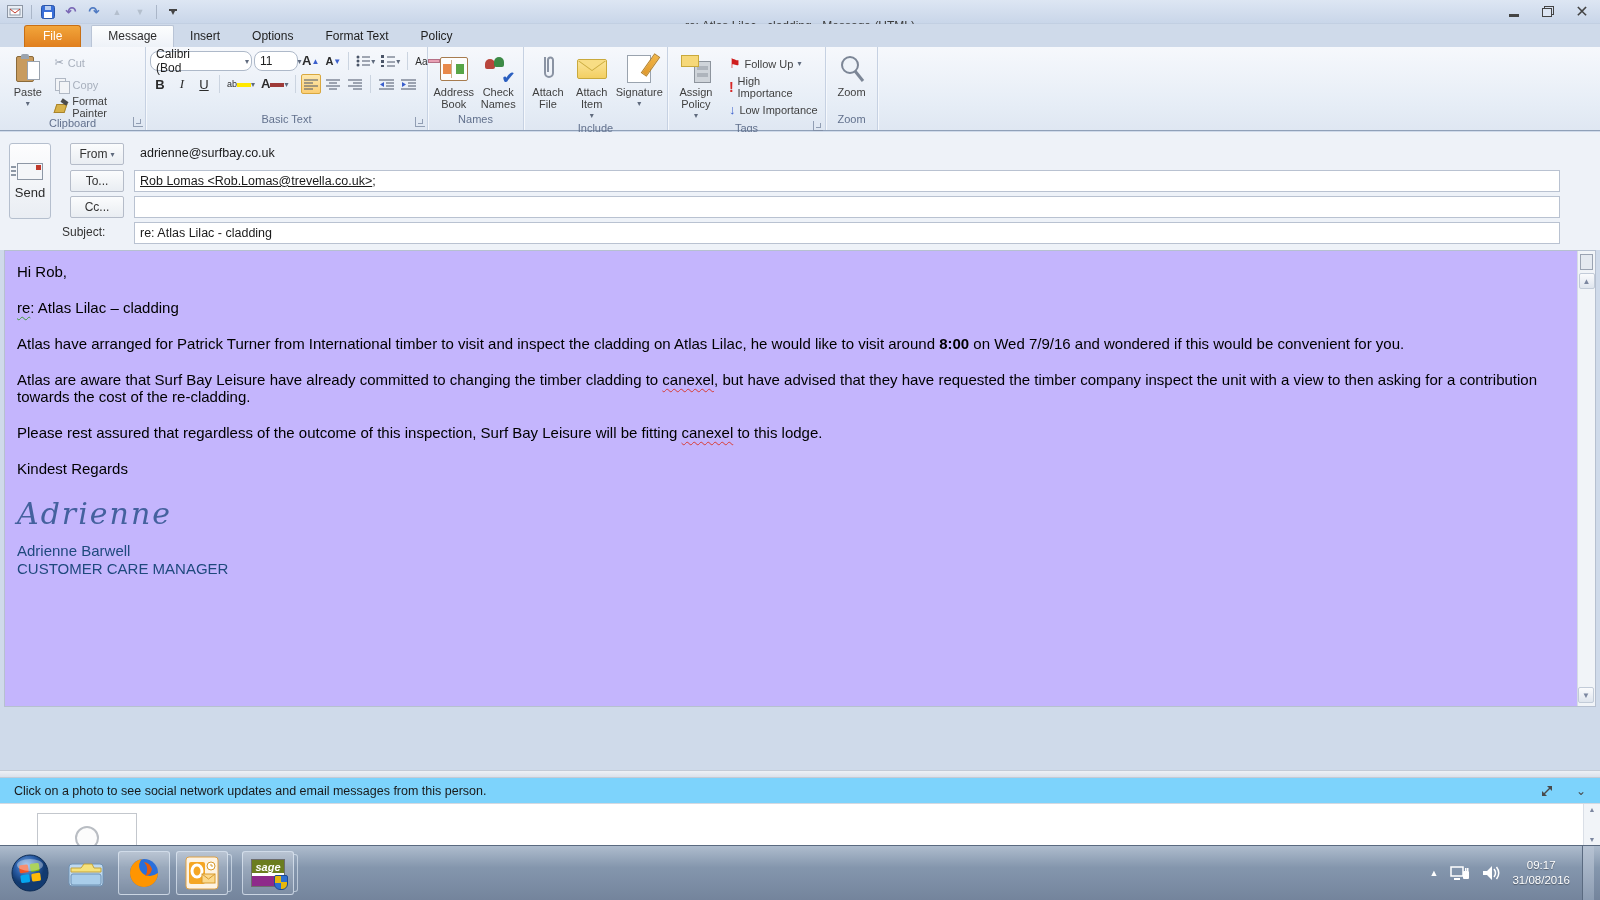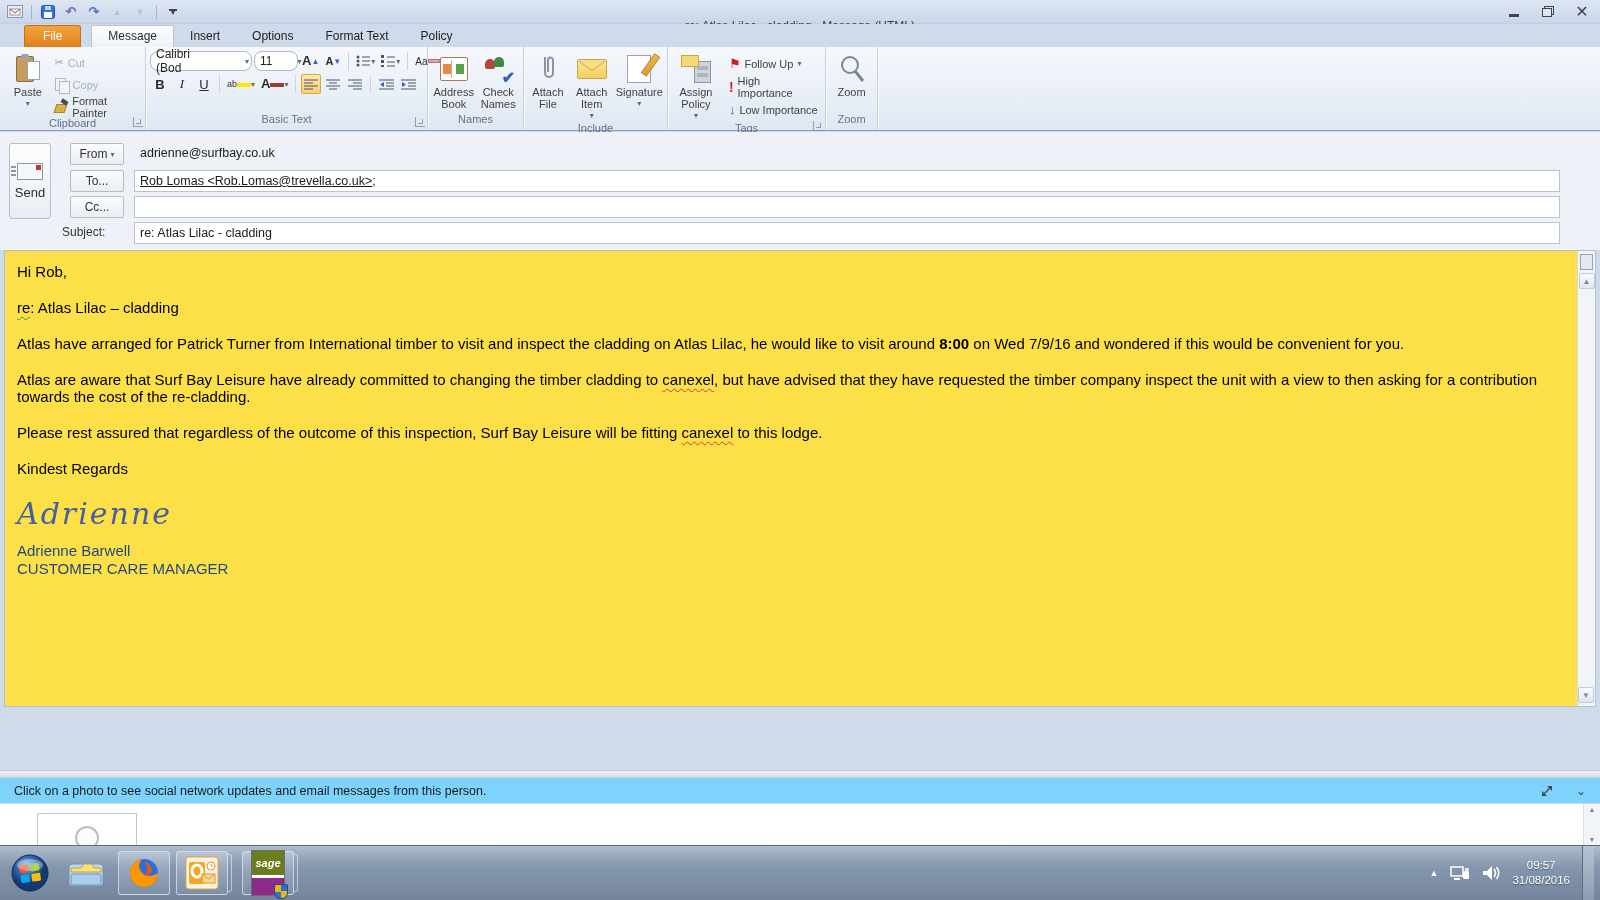--- a/index.html
+++ b/index.html
@@ -126,21 +126,21 @@
   #send-btn { position:absolute; left:9px; top:11px; width:42px; height:76px; background:linear-gradient(#fdfdfe,#e9edf3);
     border:1px solid #b5bfce; border-radius:3px; display:flex; flex-direction:column; align-items:center;
     justify-content:center; gap:5px; font-size:13px; color:#2b2b2b; }
   .send-env { position:relative; width:26px; height:17px; background:#f4f6f9; border:1px solid #8d97a5; }
   .send-env::before { content:""; position:absolute; right:1px; top:1px; width:5px; height:5px; background:#c0392b; }
   .send-env::after { content:""; position:absolute; left:-7px; top:2px; width:5px; height:2px; background:#8d97a5;
     box-shadow:0 4px 0 #8d97a5, 0 8px 0 #8d97a5; }
   .recipient { text-decoration:underline; }
 
   
-  #mailbody { position:absolute; top:250px; left:4px; width:1592px; height:457px; background:#fde047;
+  #mailbody { position:absolute; top:250px; left:4px; width:1592px; height:457px; background:#c4b5fd;
     border:1px solid #b6c0d0; font-size:15px; color:#000; }
   #mailtext { position:absolute; left:12px; top:12px; right:30px; line-height:17px; }
   #mailtext p { margin:0 0 19px; }
   .sq-green { text-decoration:underline wavy #3f9c35; text-decoration-thickness:1px; text-underline-offset:3px; }
   .sq-red { text-decoration:underline wavy #d83b33; text-decoration-thickness:1px; text-underline-offset:3px; }
   .b { font-weight:bold; }
   .sig-script { font-family:"DejaVu Serif", serif; font-style:italic; font-size:30px; letter-spacing:2px;
     color:#44619e; margin:28px 0 20px; }
   .sig-blue { color:#1f497d; line-height:18px; }
   #body-scroll { position:absolute; right:0; top:0; bottom:0; width:18px; background:#f1f4f8; border-left:1px solid #d5dce6; }
@@ -167,21 +167,21 @@
   .tb-btn { width:52px; height:44px; margin-left:6px; border:1px solid rgba(230,240,250,.65); border-radius:3px;
     background:linear-gradient(rgba(255,255,255,.25),rgba(255,255,255,.05));
     display:flex; align-items:center; justify-content:center; position:relative; }
   .tb-plain { border:none; background:none; }
   .stacked::after { content:""; position:absolute; right:-5px; top:2px; bottom:2px; width:3px;
     border:1px solid rgba(230,240,250,.6); border-left:none; border-radius:0 3px 3px 0; }
   #tray { margin-left:auto; display:flex; align-items:center; gap:12px; padding-right:6px; color:#fff; }
   #clock { text-align:center; font-size:11.5px; line-height:15px; color:#fff; text-shadow:0 1px 1px rgba(0,0,0,.4); }
   #show-desktop { width:12px; height:55px; border-left:1px solid #5a6a80; background:linear-gradient(#b7c3d3,#8c9cb2); }
   .tray-glyph { font-size:9px; color:#fff; }
-  .sage-ico { width:34px; height:46px; display:flex; flex-direction:column; border:1px solid #6d6d6d; position:relative; }
+  .sage-ico { width:34px; height:28px; display:flex; flex-direction:column; border:1px solid #6d6d6d; position:relative; }
   .sage-top { flex:1.4; background:#6b7d1f; color:#fff; font-size:11px; font-weight:bold; display:flex;
     align-items:center; justify-content:center; font-style:italic; }
   .sage-mid { height:3px; background:#fff; }
   .sage-bot { flex:1; background:#8e2a8a; }
   .shield { position:absolute; right:-4px; bottom:-4px; width:14px; height:15px; border-radius:2px 2px 6px 6px;
     background:conic-gradient(#2f6fd0 0 25%, #e8b70c 0 50%, #2f6fd0 0 75%, #e8b70c 0); border:1px solid #1d4a94; }
 </style>
 </head>
 <body>
 
@@ -628,18 +628,18 @@
       <rect x="4" y="13" width="6" height="2" fill="#fff"></rect>
       <rect x="13" y="6" width="6" height="8" rx="1" fill="#fff"></rect>
       <rect x="15" y="3" width="1.5" height="3" fill="#fff"></rect>
         <rect x="17" y="3" width="1.5" height="3" fill="#fff"></rect>
       </svg>
     <svg width="18" height="16">
       <path d="M1 6 h4 l5 -5 v14 l-5 -5 h-4 Z" fill="#fff"></path>
       <path d="M12 4 q3 4 0 8 M14.5 2 q4.5 6 0 12" fill="none" stroke="#fff" stroke-width="1.5"></path>
       </svg>
     <div id="clock">
-      <div>09:57</div>
+      <div>09:17</div>
       <div>31/08/2016</div>
     </div>
     <div id="show-desktop"></div>
   </div>
 </div>
 
 </body></html>

